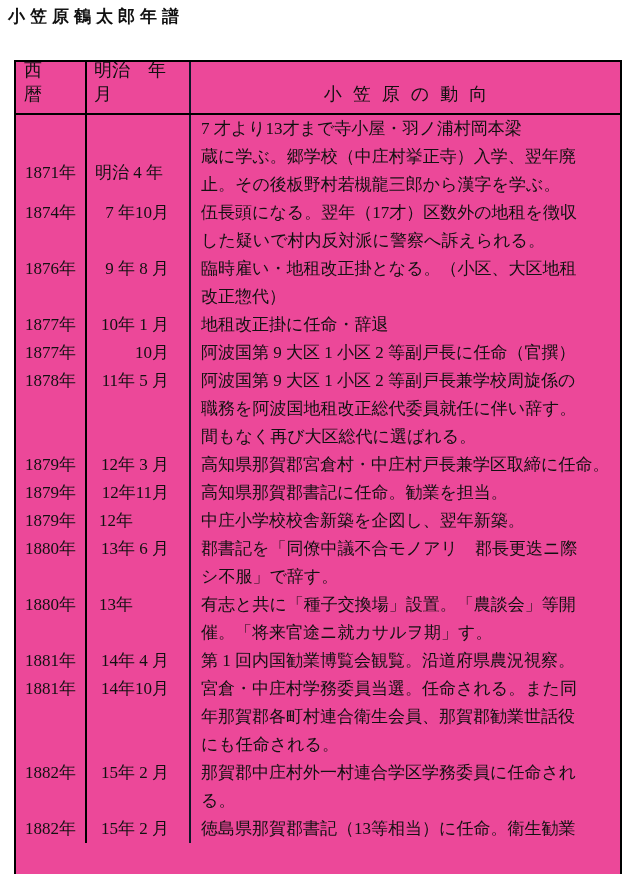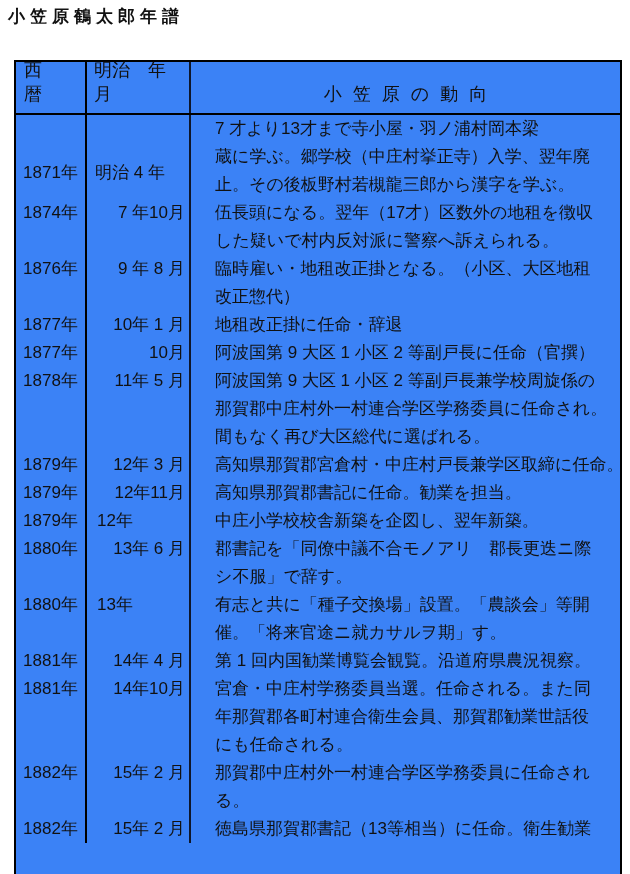--- a/index.html
+++ b/index.html
@@ -18,21 +18,22 @@
     font-weight:700;
     letter-spacing:5px;
     white-space:nowrap;
   }
   .tbl {
     position:absolute;
     top:60px; left:14px;
     width:608px; height:814px;
     border:2px solid #000;
     border-bottom:0;
-    background:#3b82f6;
+    background:#ec4899;
+    font-family:Liberation Serif, serif;
   }
   .thead {
     display:flex;
     height:53px;
     border-bottom:2px solid #000;
     font-size:18px;
   }
   .thead > div {
     display:flex;
     align-items:flex-end;
@@ -41,25 +42,25 @@
   .row { display:flex; font-size:17px; line-height:28px; }
   .c1 { width:71px;  border-right:2px solid #000; flex:none; }
   .c2 { width:104px; border-right:2px solid #0f172a; flex:none; }
   .c3 { flex:1; min-width:0; overflow:hidden; }
   
   .hc1 { justify-content:center; letter-spacing:8px; padding-left:8px; }
   .hc2 { justify-content:flex-start; padding-left:7px; }
   .hc3 { justify-content:center; letter-spacing:11px; padding-left:11px; }
   
   .row .c1 { text-align:center; }
-  .row .c2 { text-align:right; padding-right:4px; }
+  .row .c2 { text-align:right; padding-right:20px; }
   .row .c2.ml { text-align:left; padding-left:8px; padding-right:0; }
   .row .c2.yo { padding-right:56px; }
   .row .c1.off, .row .c2.off { padding-top:44px; }
-  .ln { height:28px; white-space:nowrap; padding-left:24px; }
+  .ln { height:28px; white-space:nowrap; padding-left:10px; }
 </style>
 </head>
 <body>
 
 <div class="title">小笠原鶴太郎年譜</div>
 
 <div class="tbl">
 
   <div class="thead">
     <div class="c1 hc1">西　暦</div>
@@ -109,21 +110,21 @@
     <div class="c3">
       <div class="ln">阿波国第 9 大区 1 小区 2 等副戸長に任命（官撰）</div>
     </div>
   </div>
 
   <div class="row">
     <div class="c1">1878年</div>
     <div class="c2">11年 5 月</div>
     <div class="c3">
       <div class="ln">阿波国第 9 大区 1 小区 2 等副戸長兼学校周旋係の</div>
-      <div class="ln">那賀郡中庄村外一村連合学区学務委員に任命され。</div>
+      <div class="ln">職務を阿波国地租改正総代委員就任に伴い辞す。</div>
       <div class="ln">間もなく再び大区総代に選ばれる。</div>
     </div>
   </div>
 
   <div class="row">
     <div class="c1">1879年</div>
     <div class="c2">12年 3 月</div>
     <div class="c3">
       <div class="ln">高知県那賀郡宮倉村・中庄村戸長兼学区取締に任命。</div>
     </div>

